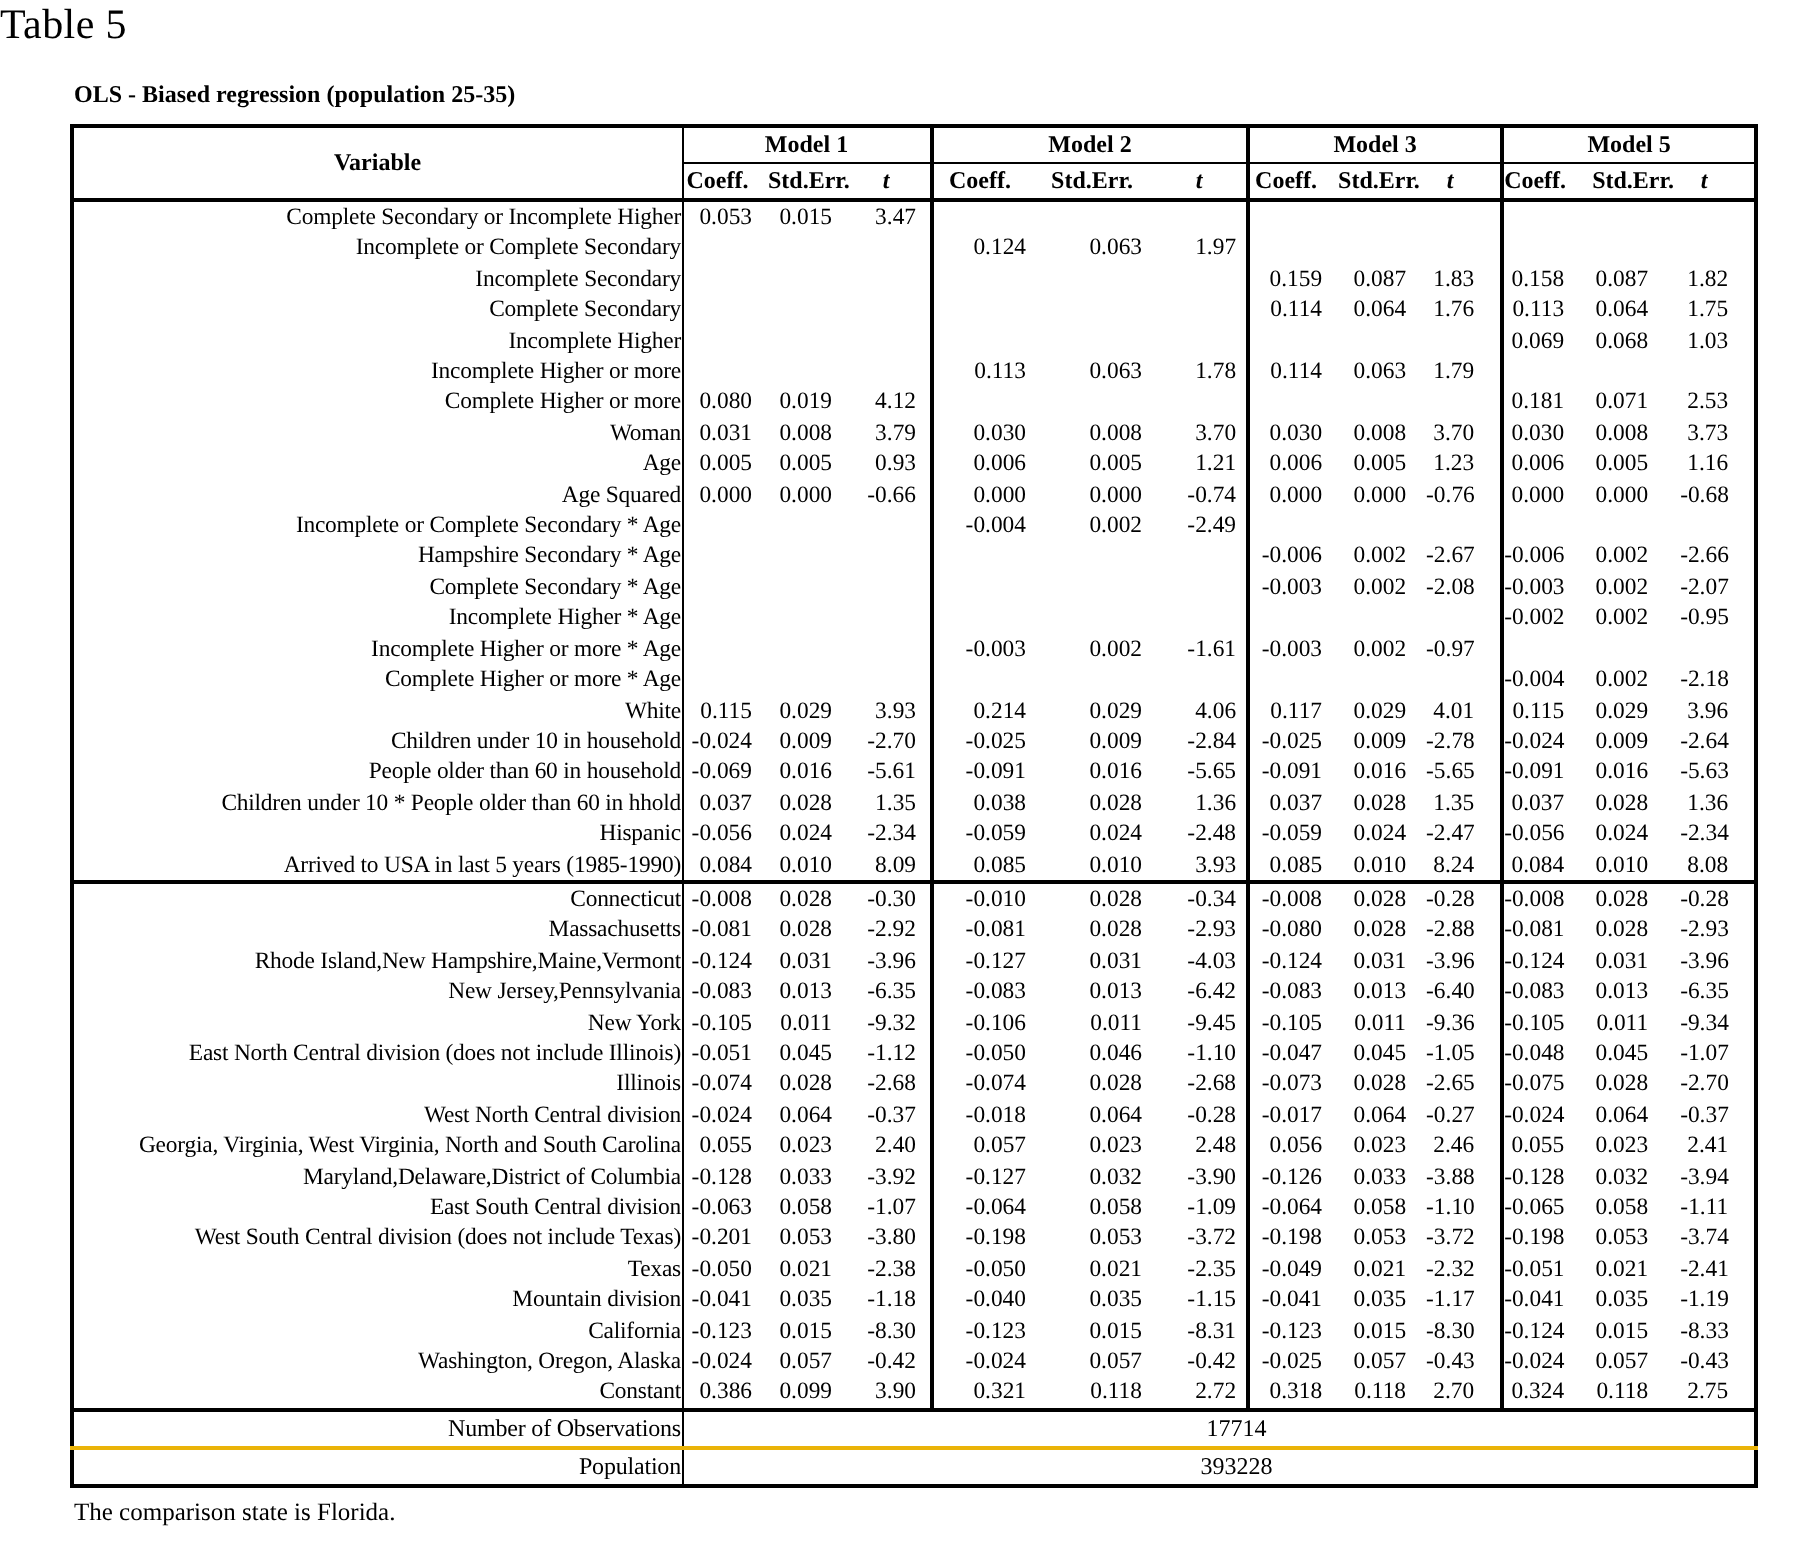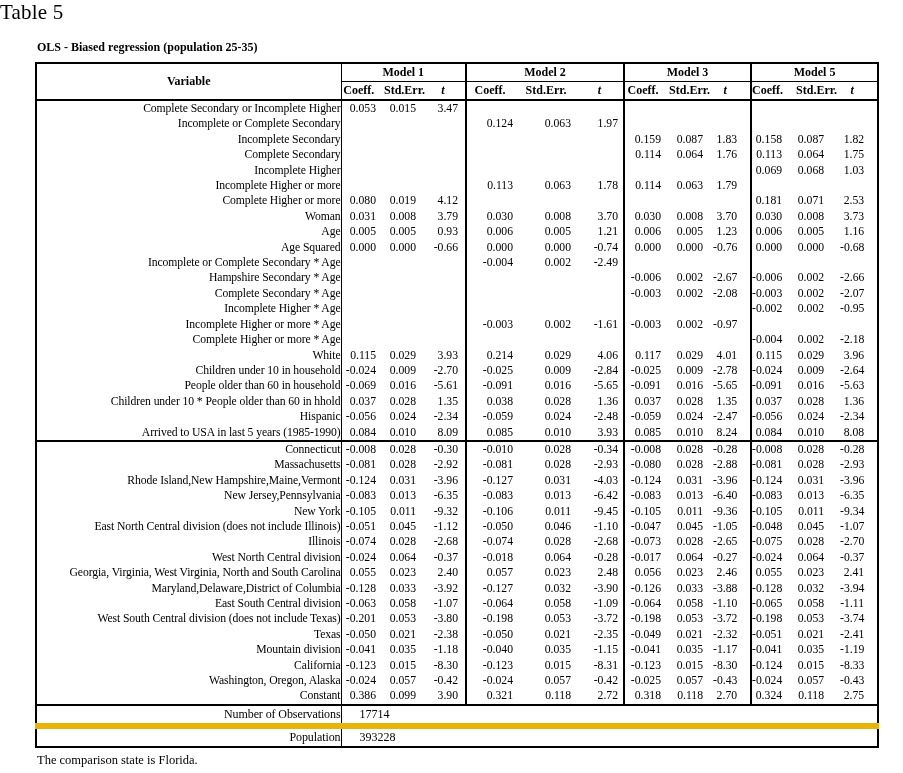--- a/index.html
+++ b/index.html
@@ -21,22 +21,22 @@
   th.sub{ border-bottom:2px solid #000;text-align:center; }
   th.t-label{ font-style:italic; }
   td.var{ border-right:1px solid #000; text-align:right; padding-left:3px; letter-spacing:-0.1px; }
   td.num{ text-align:right; }
   .m1.c0{padding-right:8px} .m1.c1{padding-right:12px} .m1.c2{padding-right:7px}
   .m2.c0{padding-right:8px} .m2.c1{padding-right:10px} .m2.c2{padding-right:5px}
   .m3.c0{padding-right:8px} .m3.c1{padding-right:10px} .m3.c2{padding-right:13px}
   .m4.c0{padding-right:14px} .m4.c1{padding-right:16px} .m4.c2{padding-right:13px}
   tr.block-sep td{ border-top:2px solid #000; }
   tr.summary td{ line-height:17px; font-size:12px; }
-  tr.sum2 td{ border-top:6px solid #eab308; }
-  td.sumval{ text-align:left; padding-left:18px; }
+  tr.sum2 td{ border-top:2px solid #eab308; }
+  td.sumval{ text-align:center; padding-left:18px; }
   .footnote{ margin:5px 0 0 37px; font-size:12.5px; }
 </style>
 </head>
 <body>
 
 <div class="page-title">Table 5</div>
 <div class="subtitle">OLS - Biased regression (population 25-35)</div>
 
 <table class="reg">
   <colgroup>

